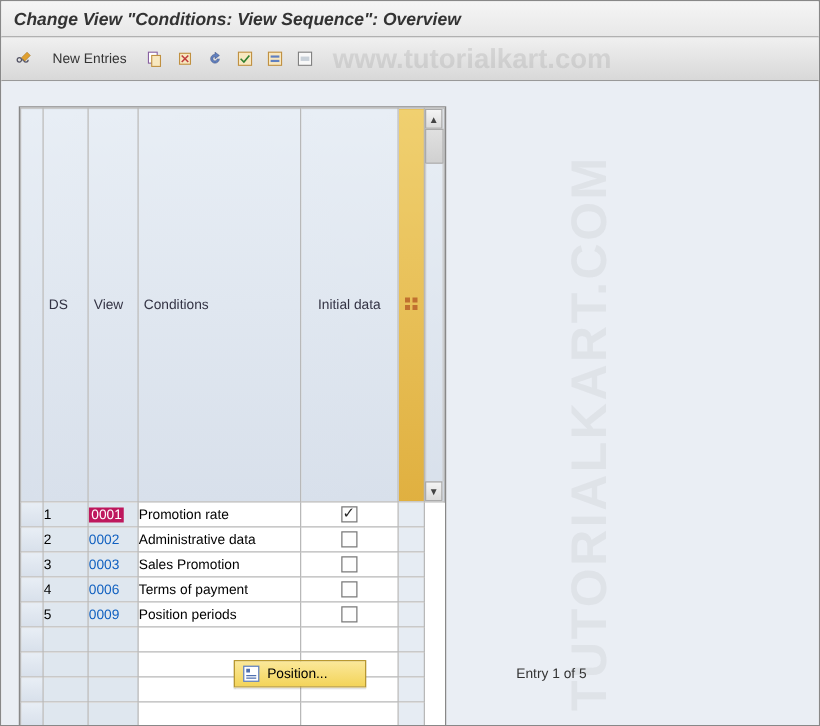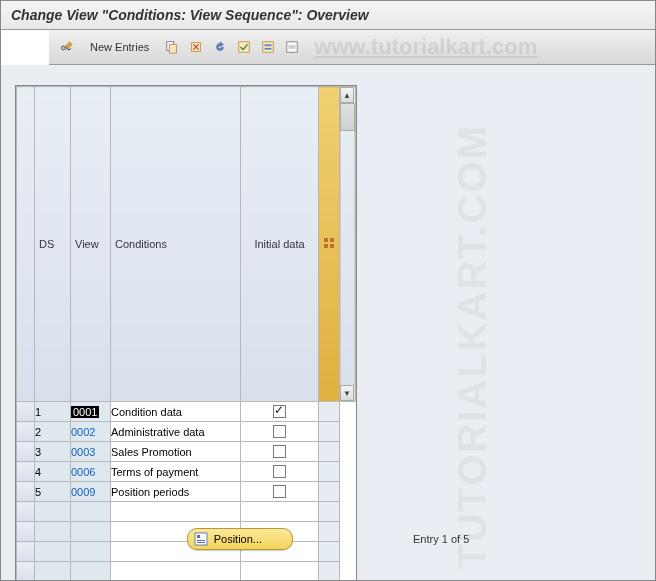--- a/index.html
+++ b/index.html
@@ -25,21 +25,20 @@
       color: #333;
     }
     .toolbar {
       background: linear-gradient(#f0f0f0, #d8d8d8);
       padding: 4px 8px;
       border-bottom: 1px solid #999;
       display: flex;
       align-items: center;
       gap: 4px;
       position: relative;
-      margin-left: 48px;
     }
     .tb-btn {
       width: 20px;
       height: 20px;
       display: flex;
       align-items: center;
       justify-content: center;
       cursor: pointer;
       border: 1px solid transparent;
       border-radius: 2px;
@@ -53,21 +52,20 @@
       font-size: 11px;
       color: #333;
       border: 1px solid transparent;
       border-radius: 2px;
     }
     .watermark {
       color: rgba(150, 150, 150, 0.25);
       font-size: 22px;
       font-weight: bold;
       pointer-events: none;
-      text-decoration: underline;
     }
     .content-area {
       background: #eaeef4;
       height: calc(100% - 62px);
       padding: 20px 14px;
       position: relative;
     }
     .grid-container {
       border: 1px solid #888;
       background: #fff;
@@ -98,21 +96,21 @@
     .col-desc { width: 130px; }
     .col-init { width: 78px; text-align: center !important; }
     .col-cfg { width: 18px; }
     .col-scroll { width: 16px; }
     th.col-sel, td.col-sel { background: linear-gradient(#e8e8e8, #d8d8d8); }
     td { padding: 2px 4px; }
     td.col-ds, td.col-view {
       background: #dfe7ef;
     }
     .link-txt { color: #1060c0; }
-    .sel-txt { background: #000000; color: #fff; padding: 0 2px; }
+    .sel-txt { background: #be185d; color: #fff; padding: 0 2px; }
     td.col-init { text-align: center; }
     .chk {
       display: inline-block;
       width: 13px;
       height: 13px;
       border: 1px solid #7a7a7a;
       background: #fdfdfd;
       position: relative;
       vertical-align: middle;
     }
@@ -156,21 +154,21 @@
       left: 0;
       right: 0;
       display: flex;
       align-items: center;
       justify-content: center;
       gap: 90px;
     }
     .position-btn {
       background: linear-gradient(#fbe89a, #f3d45a);
       border: 1px solid #b89830;
-      border-radius: 10px;
+      border-radius: 0;
       padding: 3px 30px 3px 6px;
       font-size: 11px;
       display: flex;
       align-items: center;
       gap: 6px;
       cursor: pointer;
       box-shadow: 0 1px 1px rgba(0,0,0,0.2);
     }
     .entry-text {
       color: #333;
@@ -271,21 +269,21 @@
             <div style="height:254px" class="scroll-track"></div>
             <div class="scroll-btn">▼</div>
           </th>
         </tr>
       </thead>
       <tbody id="table-body">
       <tr>
     <td class="col-sel"></td>
     <td class="col-ds">1</td>
     <td class="col-view"><span class="sel-txt">0001</span></td>
-    <td class="col-desc">Condition data</td>
+    <td class="col-desc">Promotion rate</td>
     <td class="col-init"><span class="chk checked"></span></td>
     <td class="scroll-cell" style="background:#e6ecf3"></td>
   </tr>
           <tr>
     <td class="col-sel"></td>
     <td class="col-ds">2</td>
     <td class="col-view"><span class="link-txt">0002</span></td>
     <td class="col-desc">Administrative data</td>
     <td class="col-init"><span class="chk "></span></td>
     <td class="scroll-cell" style="background:#e6ecf3"></td>

